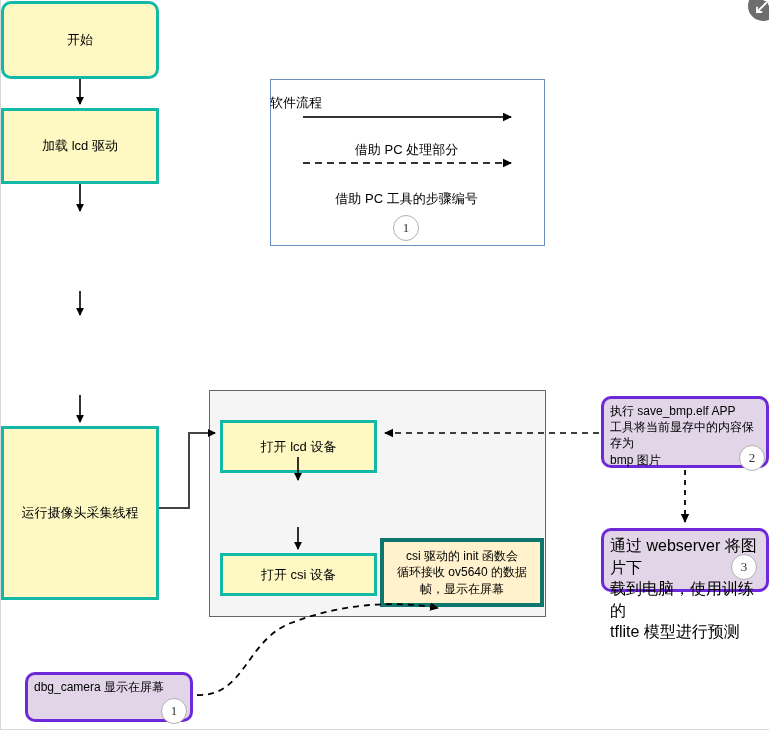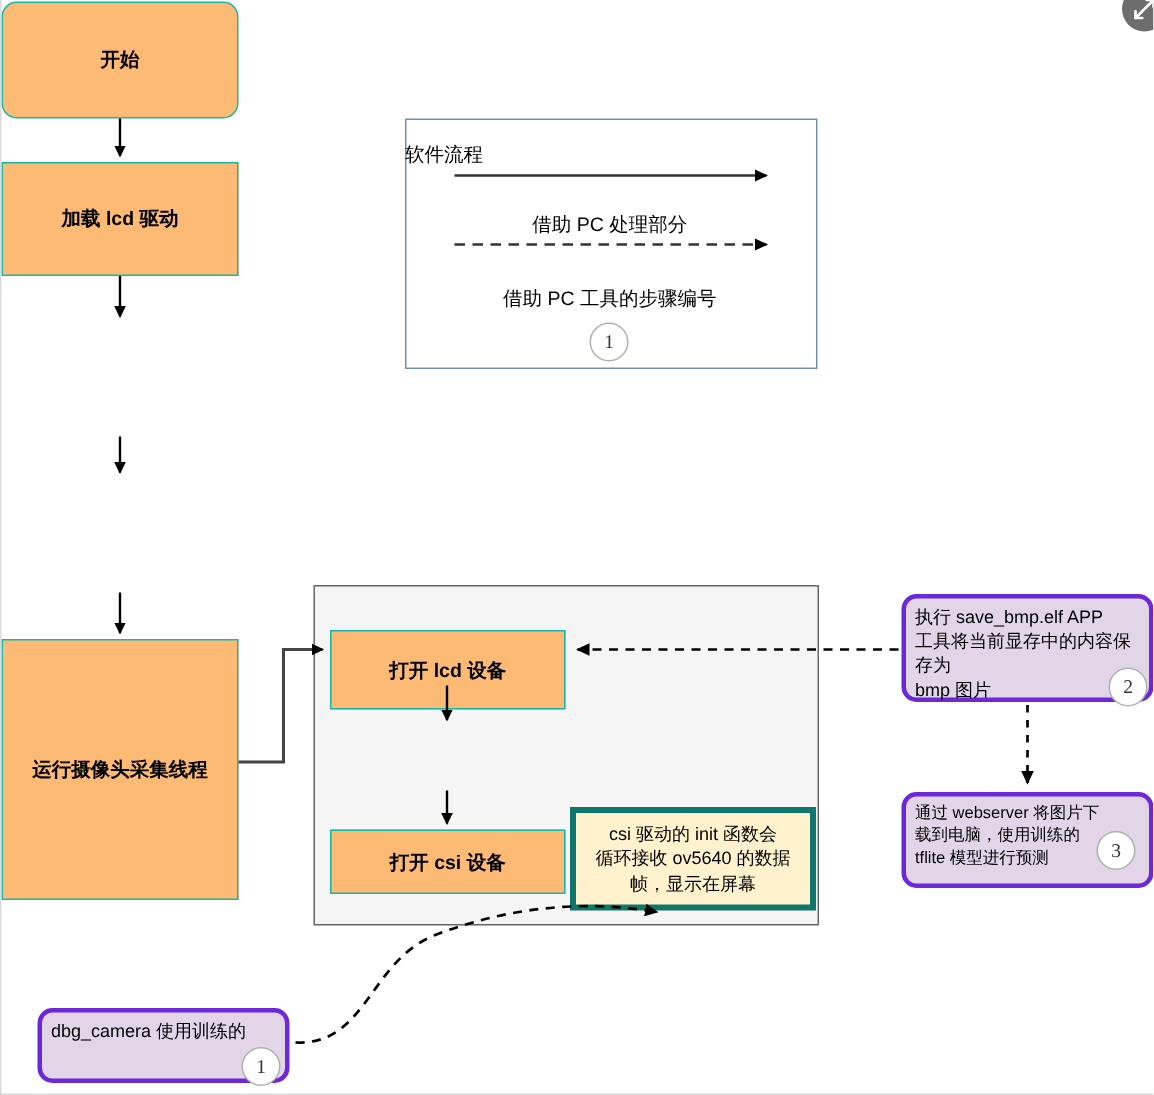--- a/index.html
+++ b/index.html
@@ -28,23 +28,22 @@
     align-items: center;
     justify-content: center;
     text-align: center;
     font-size: 13px;
     color: #000000;
     line-height: 1.35;
     white-space: pre-line;
   }
 
   .blue {
-    background: #fdba74;
-    border: 1px solid #14b8a6;
-    font-weight: bold;
+    background: #fef9c3;
+    border: 3px solid #14b8a6;
   }
   .rounded {
     border-radius: 10px;
   }
   .purple {
     background: #e1d5e7;
     border: 3px solid #6d28d9;
     border-radius: 10px;
     justify-content: flex-start;
     text-align: left;
@@ -161,31 +160,31 @@
 
   <div class="node purple" style="left:600px; top:396px; width:168px; height:72px; font-size:12px;">
     <span>执行 save_bmp.elf APP
 工具将当前显存中的内容保存为
 bmp 图片</span>
   </div>
   <div class="circnum" style="left:738px; top:445px;">
     <span>2</span>
   </div>
 
-  <div class="node purple" style="left:600px; top:528px; width:168px; height:64px; font-size:11px;">
+  <div class="node purple" style="left:600px; top:528px; width:168px; height:64px; font-size:16px;">
     <span>通过 webserver 将图片下
 载到电脑，使用训练的
 tflite 模型进行预测</span>
   </div>
   <div class="circnum" style="left:730px; top:554px;">
     <span>3</span>
   </div>
 
   <div class="node purple" style="left:24px; top:672px; width:168px; height:50px; font-size:12px;">
-    <span>dbg_camera 使用训练的</span>
+    <span>dbg_camera 显示在屏幕</span>
   </div>
   <div class="circnum" style="left:160px; top:698px;">
     <span>1</span>
   </div>
 
   <svg class="overlay">
     <defs>
       <marker id="arrow" markerWidth="9" markerHeight="9" refX="7" refY="4.5" orient="auto" markerUnits="userSpaceOnUse">
         <path d="M0,0.6 L8,4.5 L0,8.4 z" fill="#000000"></path>
       </marker>

